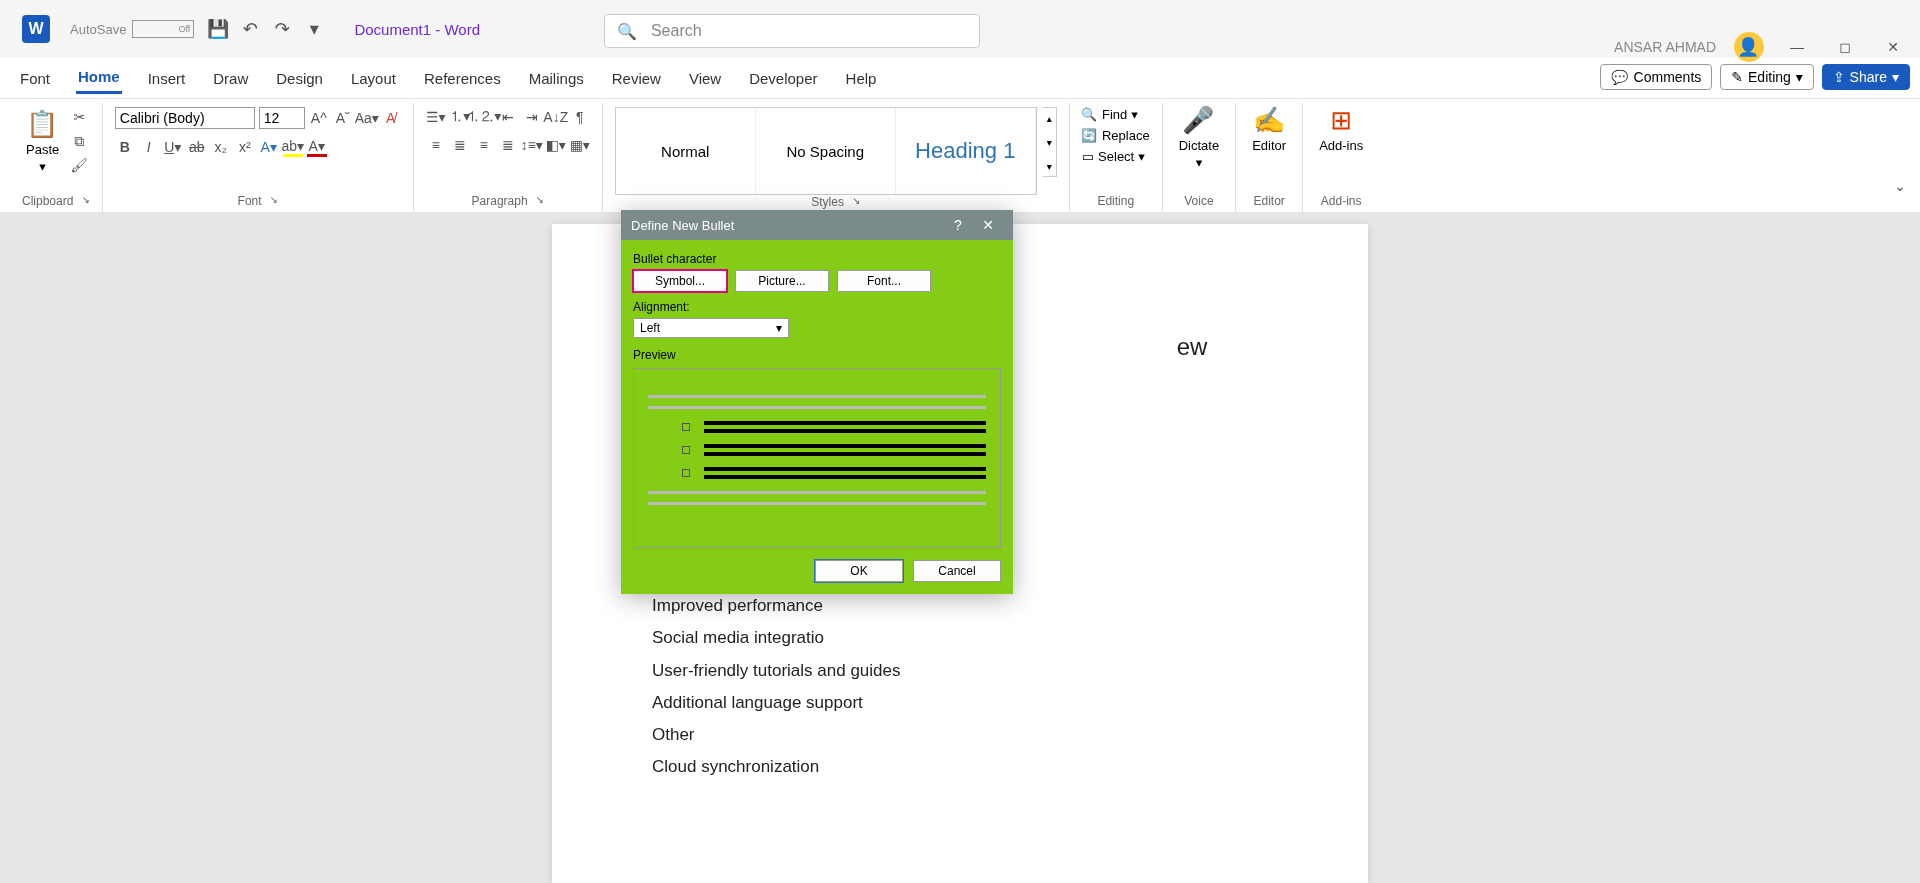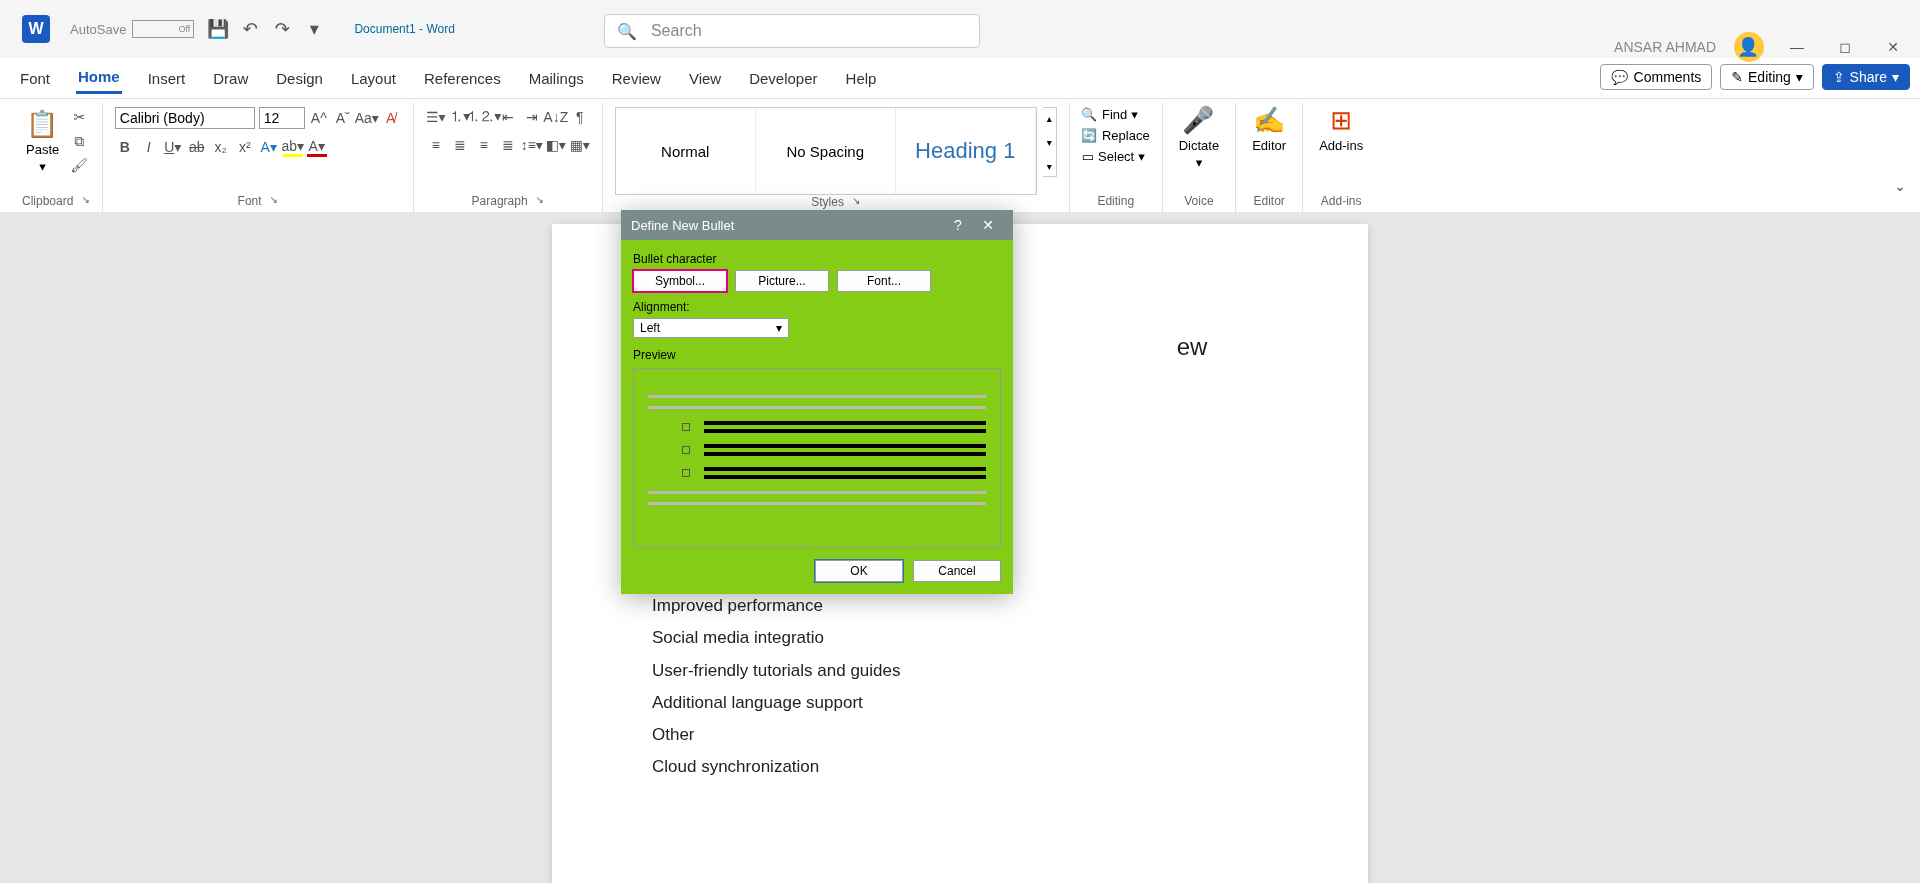--- a/index.html
+++ b/index.html
@@ -5,21 +5,21 @@
 * { margin: 0; padding: 0; box-sizing: border-box; font-family: "Segoe UI", sans-serif; }
 body { background: #f0f0f0; width: 1920px; height: 883px; overflow: hidden; position: relative; }
 
 
 .titlebar { height: 58px; background: #f5f5f5; display: flex; align-items: center; padding: 0 10px; }
 .app-icon { width: 28px; height: 28px; background: #185abd; border-radius: 4px; display: flex; align-items: center; justify-content: center; color: #fff; font-weight: bold; font-size: 16px; margin-left: 12px; }
 .autosave { display: flex; align-items: center; gap: 6px; margin-left: 20px; color: #888; font-size: 13px; }
 .toggle { width: 62px; height: 18px; border: 1px solid #999; border-radius: 0; display: flex; align-items: center; padding: 0 3px; font-size: 9px; color: #888; justify-content: flex-end; }
 .qat { display: flex; gap: 12px; margin-left: 14px; color: #888; }
 .qat span { font-size: 18px; }
-.doc-title { margin-left: 30px; color: #0369a1; font-size: 12px; }
+.doc-title { margin-left: 30px; color: #6d28d9; font-size: 15px; }
 .searchbox { position: absolute; left: 604px; top: 14px; width: 376px; height: 34px; border: 1px solid #ccc; border-radius: 4px; background: #fff; display: flex; align-items: center; padding: 0 12px; gap: 14px; color: #888; font-size: 16px; }
 .titlebar-right { position: absolute; right: 12px; top: 32px; display: flex; align-items: center; gap: 18px; }
 .user-name { color: #888; font-size: 14px; }
 .avatar { width: 30px; height: 30px; border-radius: 50%; background: #ffc83d; display: flex; align-items: center; justify-content: center; font-size: 18px; }
 .win-btn { width: 30px; height: 30px; display: flex; align-items: center; justify-content: center; color: #555; font-size: 14px; }
 
 
 .ribbon-tabs { height: 40px; background: #fff; display: flex; align-items: center; padding: 0 18px; gap: 24px; font-size: 15px; }
 .tab { padding: 6px 2px; color: #333; cursor: pointer; }
 .tab.active { color: #185abd; font-weight: 600; border-bottom: 3px solid #185abd; }

